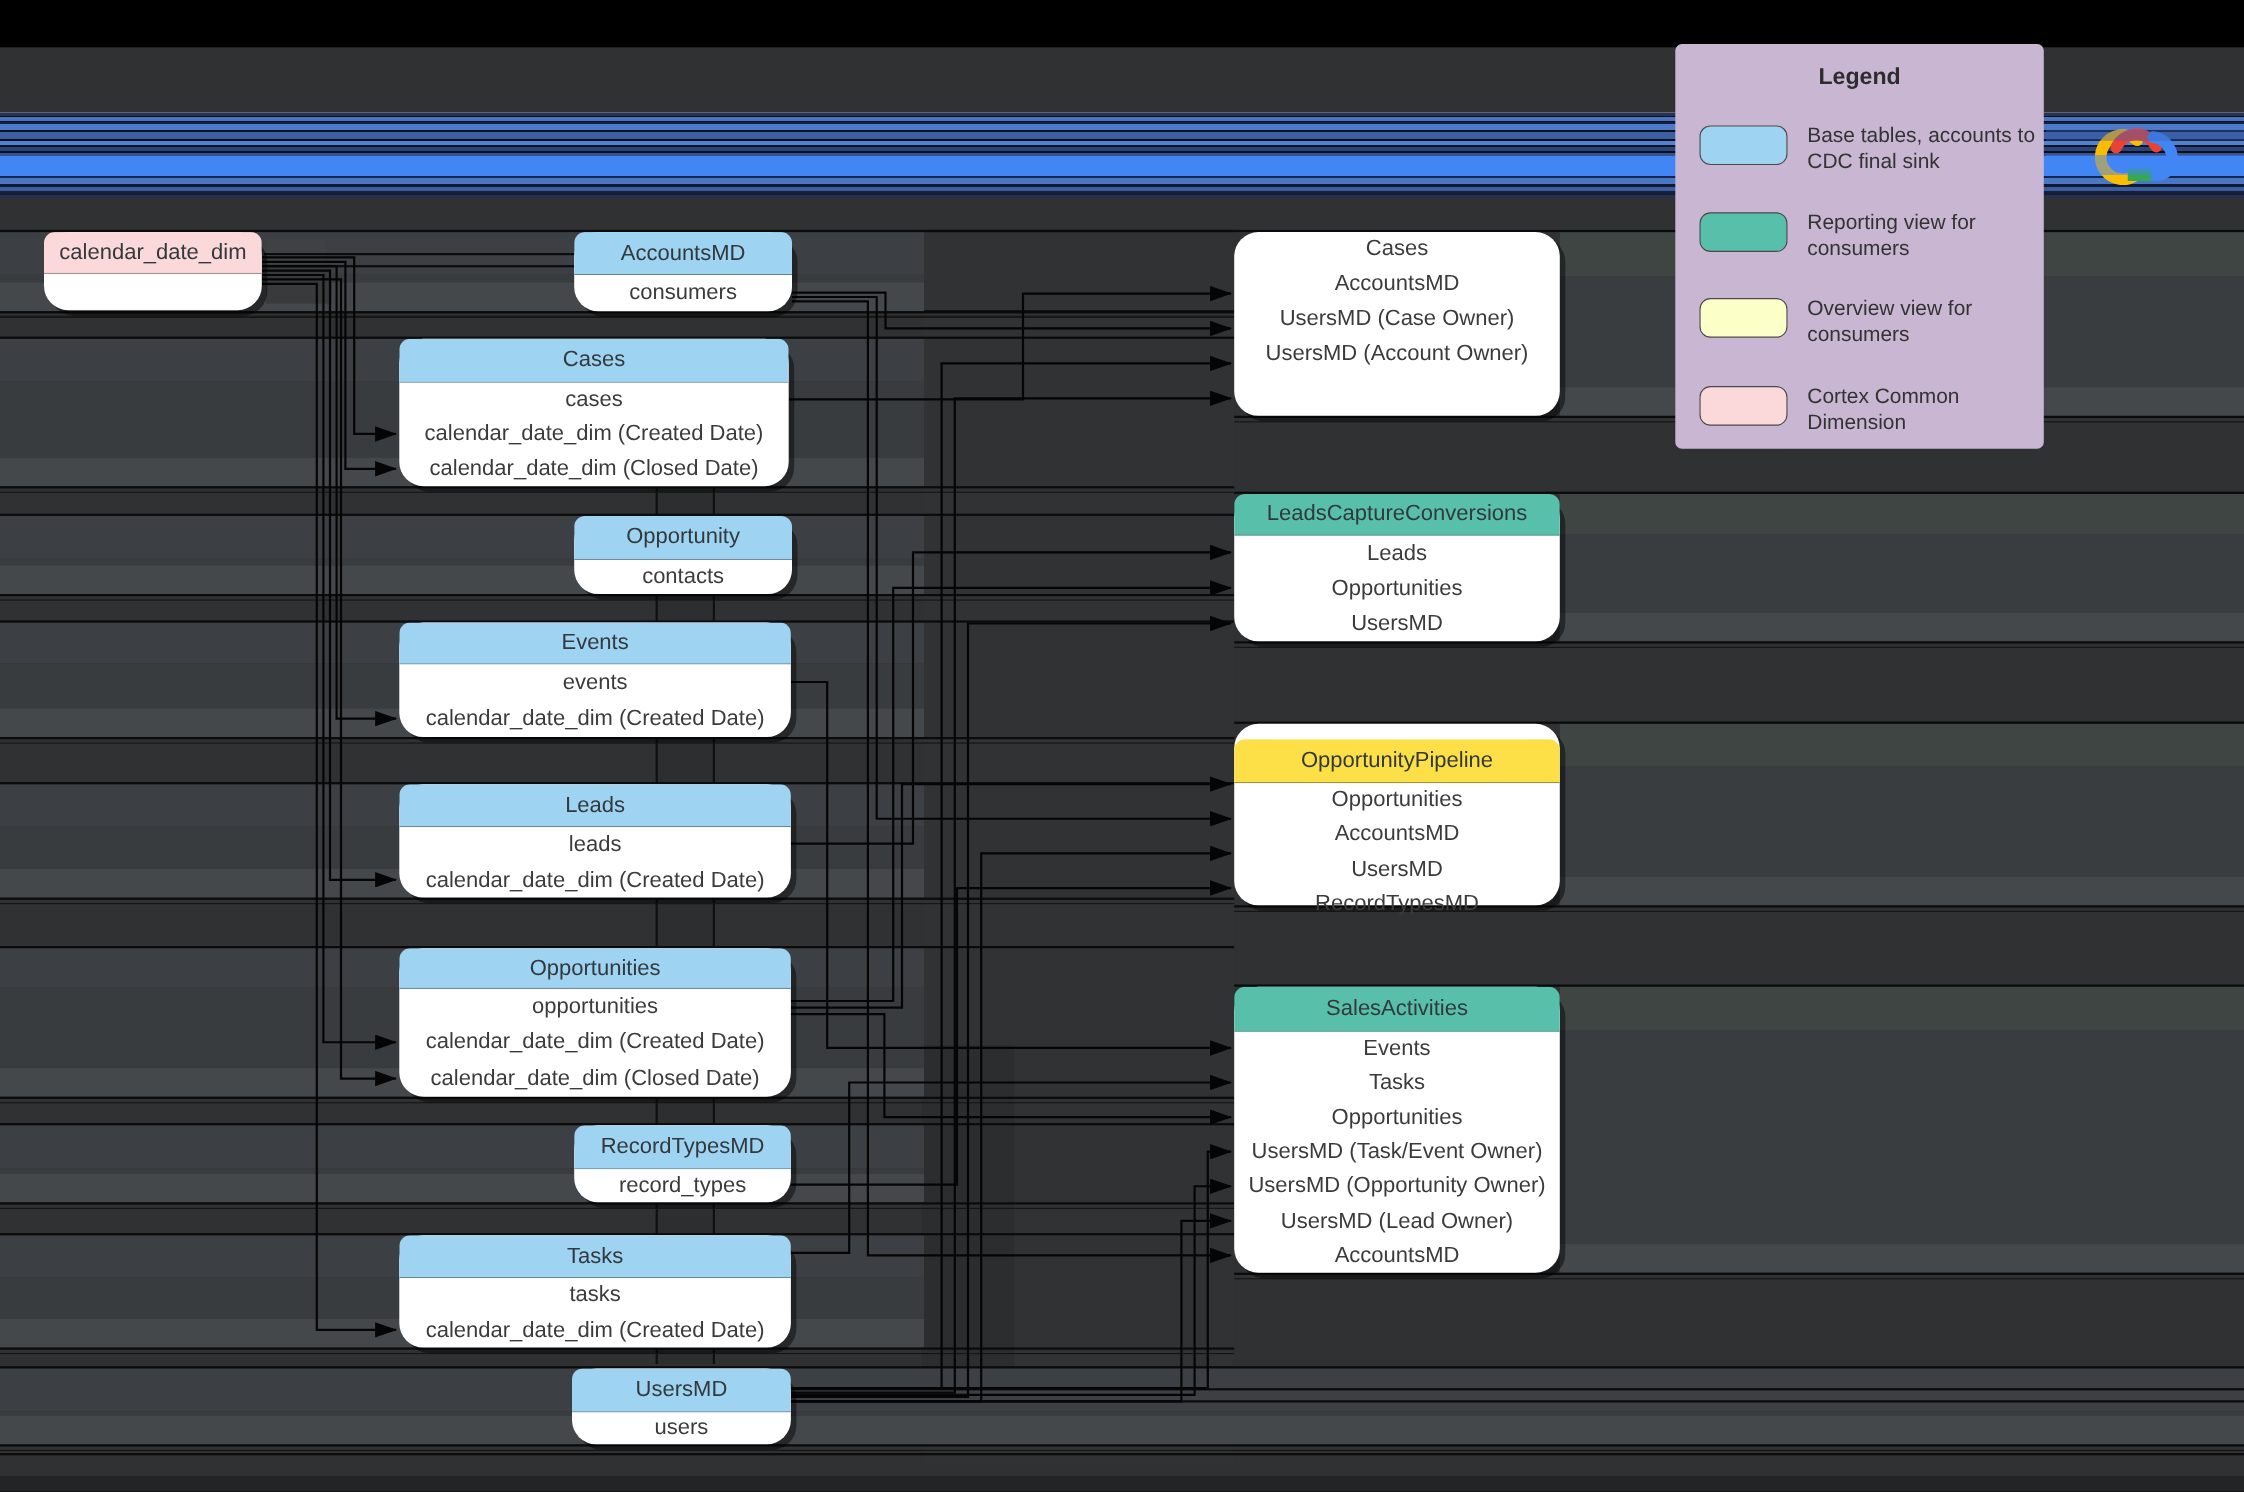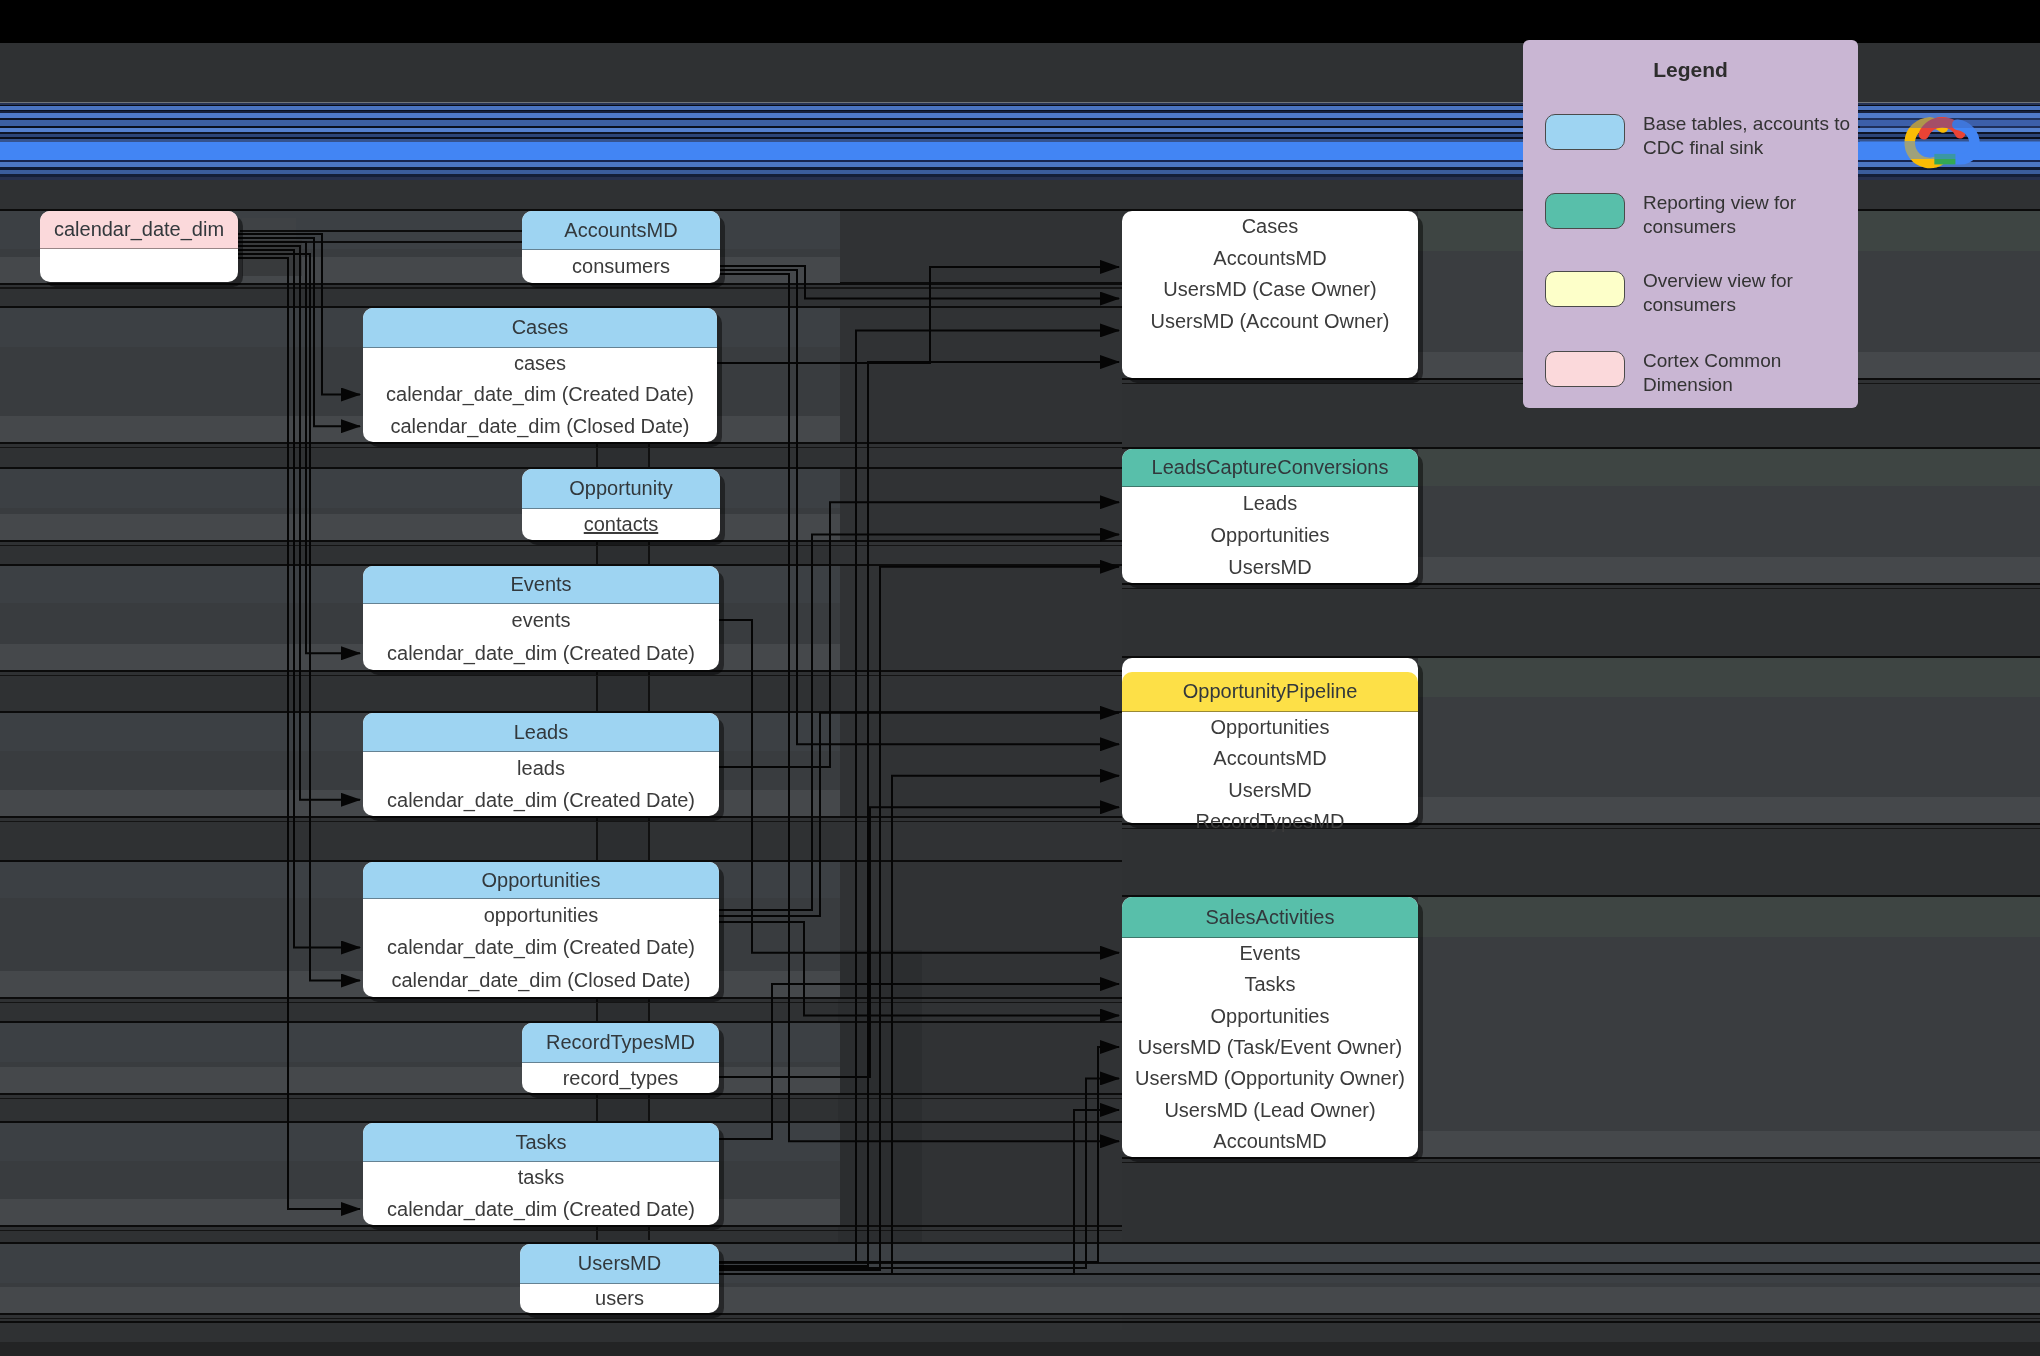--- a/index.html
+++ b/index.html
@@ -14,21 +14,21 @@
     background:linear-gradient(180deg,
       #70757b 0,#70757b 1px,#253356 1px,#253356 3px,#090d17 3px,#090d17 4px,
       #4a74c2 4px,#4a74c2 8px,#0b1222 8px,#0b1222 9px,#16203c 9px,#16203c 11px,
       #4f7aca 11px,#4f7aca 16px,#0d1426 16px,#0d1426 18px,#3c5fa2 18px,#3c5fa2 24px,
       #0a101f 24px,#0a101f 26px,#5480ce 26px,#5480ce 30px,#0e1527 30px,#0e1527 32px,
       #2c4578 32px,#2c4578 35px,#0a0f1d 35px,#0a0f1d 37px,#35538e 37px,#35538e 40px,
       #4285f4 40px,#4285f4 58px,#162550 58px,#162550 60px,#4b76c4 60px,#4b76c4 65px,
       #0f1a33 65px,#0f1a33 68px,#3a5c9c 68px,#3a5c9c 72px,#141e38 72px,#141e38 75px,
       #262f4d 75px,#262f4d 78px);}
   
-  .box{position:absolute;background:#fff;border-radius:10px;
+  .box{position:absolute;background:#fff;border-radius:22px;
        box-shadow:5px 5px 0 rgba(0,0,0,0.45);z-index:30;}
   .box .hd{border-radius:10px 10px 0 0;display:flex;align-items:center;justify-content:center;
        font-size:20px;color:#32383c;border-bottom:1px solid rgba(30,30,30,.45);white-space:nowrap;}
   .box .rw{display:flex;align-items:center;justify-content:center;font-size:20px;color:#3b3b3b;
        white-space:nowrap;}
   
   #legend{left:1523px;top:40px;width:335px;height:368px;background:#c9b6d3;border-radius:6px;z-index:50;}
   #legend .lg-title{position:absolute;left:0;top:18px;width:100%;text-align:center;
        font-size:21px;font-weight:bold;color:#2d2d2d;}
   .sw{position:absolute;left:22px;width:78px;height:34px;border-radius:10px;border:1px solid #4a4a4a;}
@@ -186,21 +186,21 @@
         <div class="rw" style="height: 33px;">consumers</div>
       </div>
       <div class="box" style="left: 363px; top: 308px; width: 354px; height: 134px;">
         <div class="hd" style="height: 39px; background: rgb(158, 212, 242);">Cases</div>
         <div class="rw" style="height: 31.3333px;">cases</div>
         <div class="rw" style="height: 31.3333px;">calendar_date_dim (Created Date)</div>
         <div class="rw" style="height: 31.3333px;">calendar_date_dim (Closed Date)</div>
       </div>
       <div class="box" style="left: 522px; top: 469px; width: 198px; height: 71px;">
         <div class="hd" style="height: 39px; background: rgb(158, 212, 242);">Opportunity</div>
-        <div class="rw" style="height: 31px; text-decoration: underline;">contacts</div>
+        <div class="rw" style="height: 31px;">contacts</div>
       </div>
       <div class="box" style="left: 363px; top: 566px; width: 356px; height: 104px;">
         <div class="hd" style="height: 37px; background: rgb(158, 212, 242);">Events</div>
         <div class="rw" style="height: 33px;">events</div>
         <div class="rw" style="height: 33px;">calendar_date_dim (Created Date)</div>
       </div>
       <div class="box" style="left: 363px; top: 713px; width: 356px; height: 103px;">
         <div class="hd" style="height: 38px; background: rgb(158, 212, 242);">Leads</div>
         <div class="rw" style="height: 32px;">leads</div>
         <div class="rw" style="height: 32px;">calendar_date_dim (Created Date)</div>

